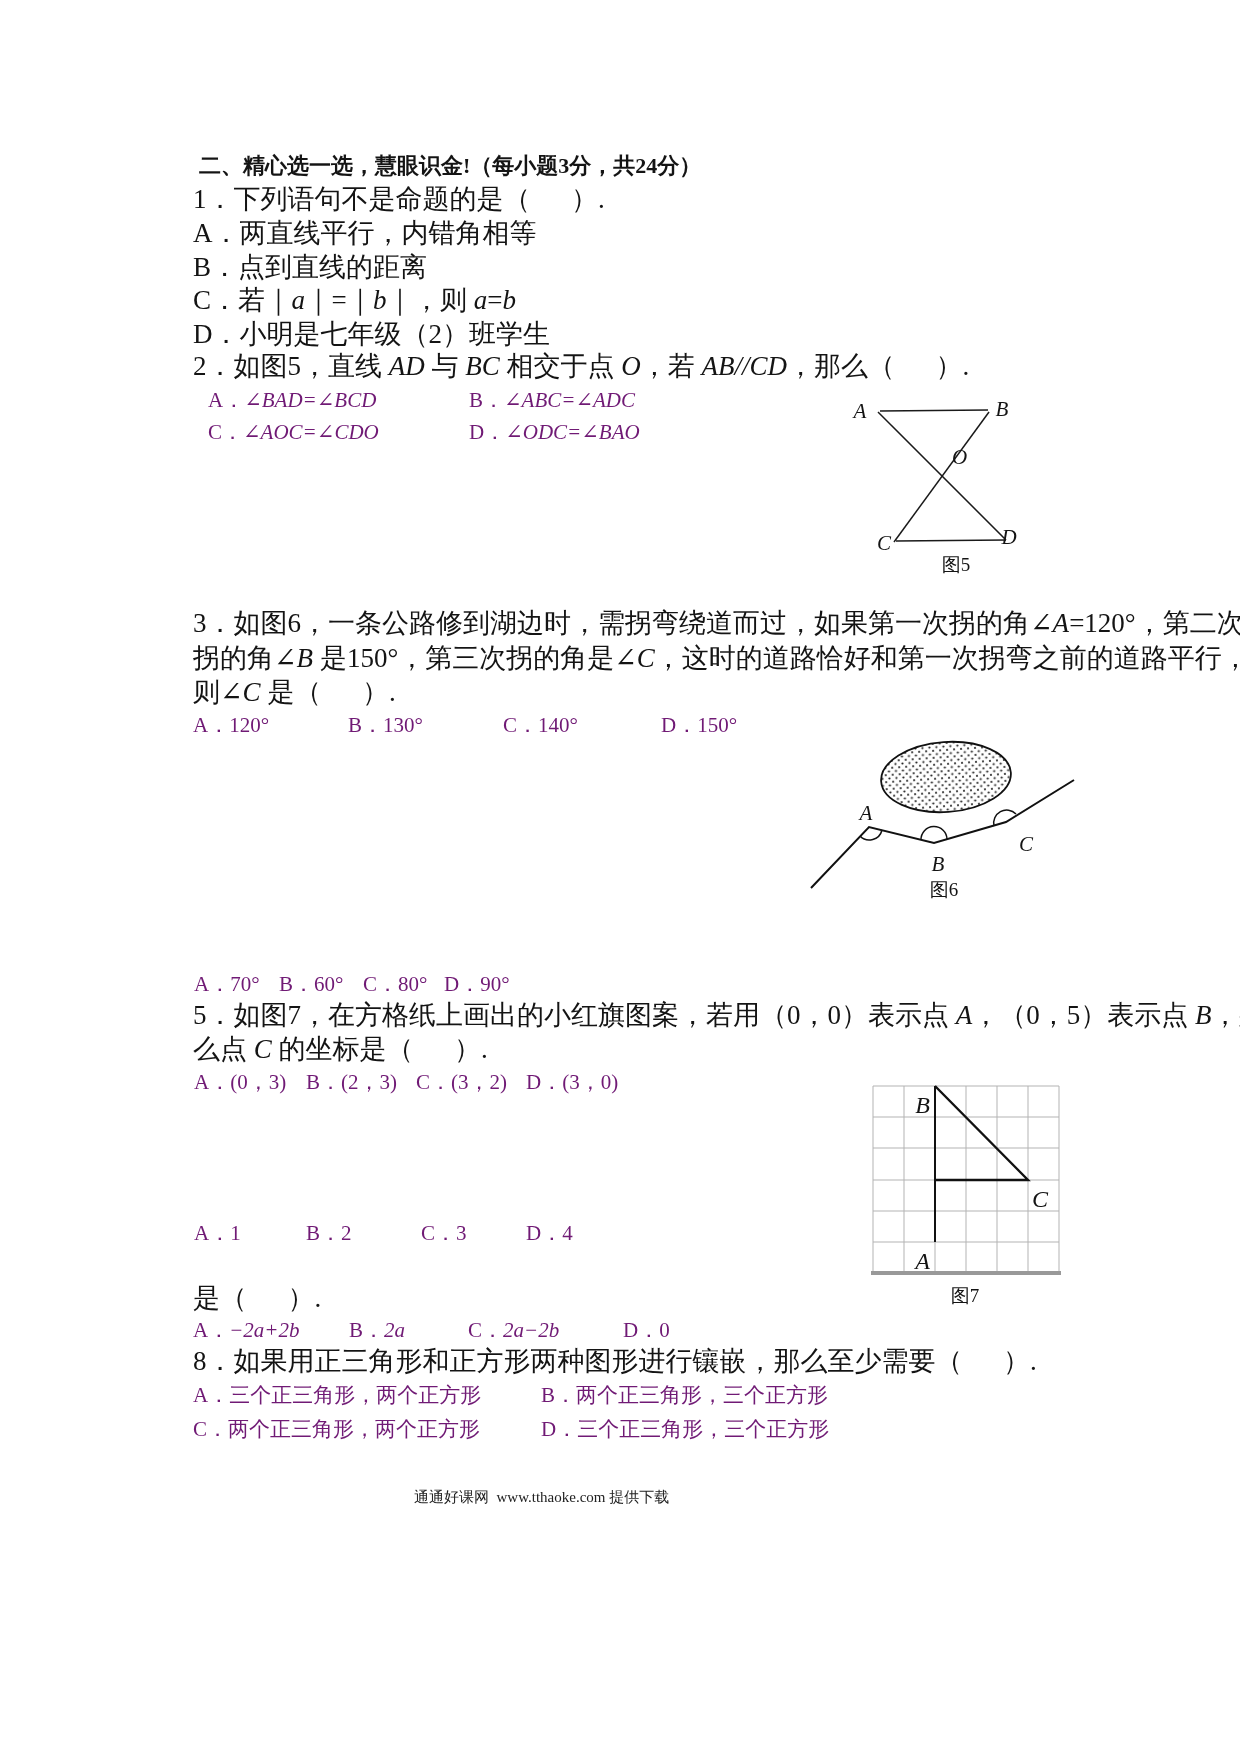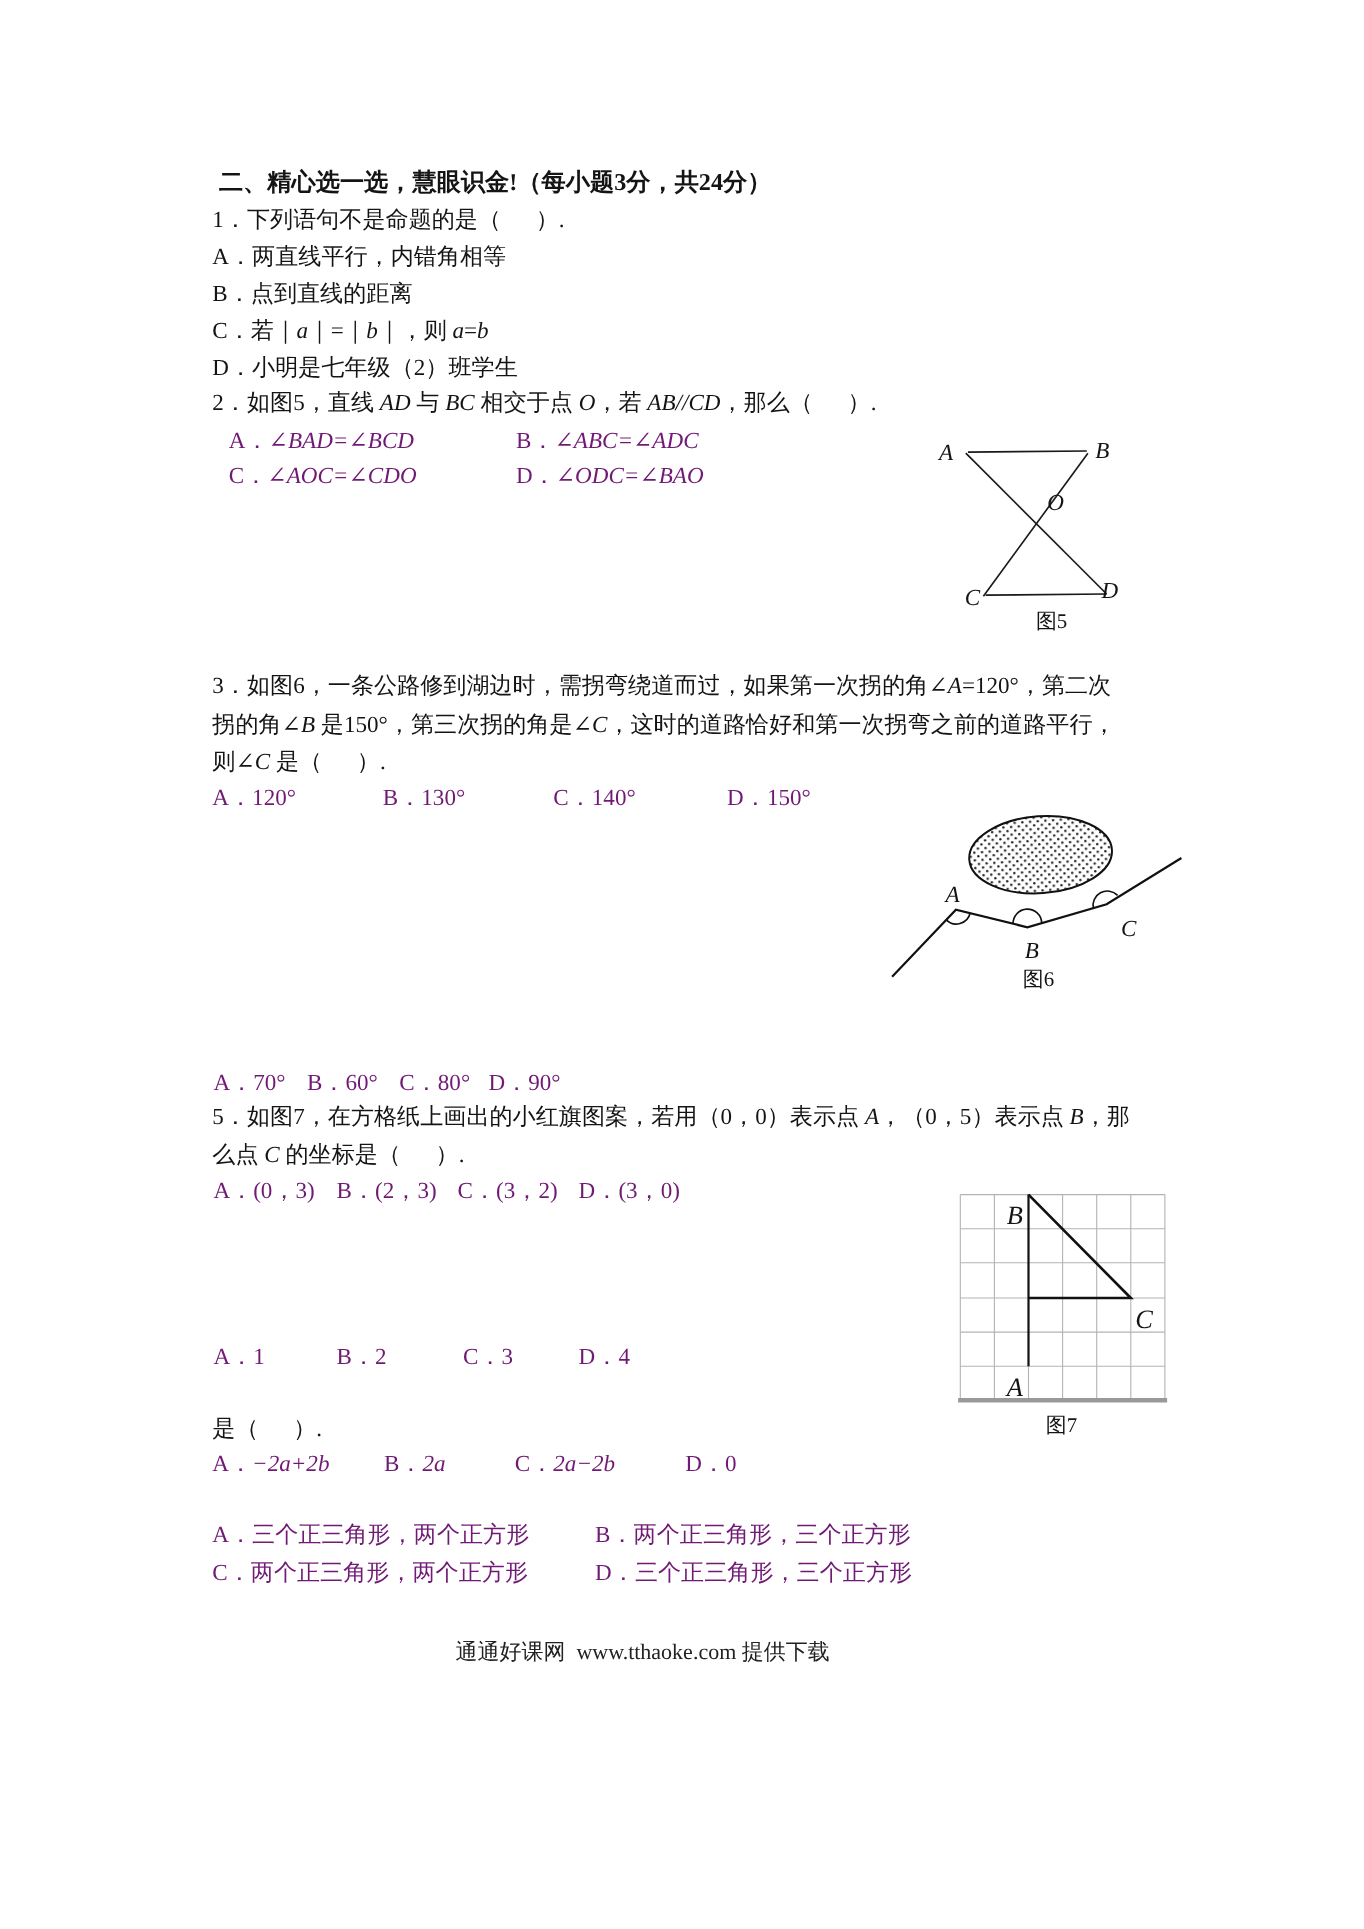--- a/index.html
+++ b/index.html
@@ -3,33 +3,33 @@
 <meta charset="utf-8">
 <style>
   html,body { margin:0; padding:0; }
   body {
     width:1240px; height:1754px; background:#ffffff; position:relative;
     font-family:"Liberation Serif","DejaVu Serif",serif; color:#141414;
     overflow:hidden;
   }
   .page { position:absolute; left:16px; top:0; width:1240px; height:1754px; }
   .line {
-    position:absolute; left:177px; font-size:21px; line-height:27px;
+    position:absolute; left:177px; font-size:27px; line-height:27px;
     white-space:pre; color:#141414;
   }
   .hdr { font-weight:bold; font-size:22px; left:183px; }
   .opt { position:absolute; font-size:21px; white-space:pre; color:#701a75; }
   .it  { font-style:italic; }
   .fig { position:absolute; }
   .fig text {
     font-family:"Liberation Serif","DejaVu Serif",serif;
     font-style:italic; fill:#141414;
   }
   .fig text.cap { font-style:normal; font-size:19px; }
-  .footer { position:absolute; left:398px; top:1488px; font-size:20px; white-space:pre; color:#222; }
+  .footer { position:absolute; left:398px; top:1488px; font-size:15px; white-space:pre; color:#222; }
 </style>
 </head>
 <body>
 
 <div class="page">
 
   <div class="line hdr" style="top:152px">二、精心选一选，慧眼识金!（每小题3分，共24分）</div>
 
   <div class="line" style="top:186px"><span>1．下列语句不是命题的是（      ）.</span></div>
   <div class="line" style="top:220px"><span>A．两直线平行，内错角相等</span></div>
@@ -128,19 +128,20 @@
   <span class="opt" style="left:290px;top:1219px"><span>B．2</span></span>
   <span class="opt" style="left:405px;top:1219px"><span>C．3</span></span>
   <span class="opt" style="left:510px;top:1219px"><span>D．4</span></span>
 
   <div class="line" style="top:1285px"><span>是（      ）.</span></div>
   <span class="opt" style="left:177px;top:1316px"><span>A．</span><span class="it">−2a+2b</span></span>
   <span class="opt" style="left:333px;top:1316px"><span>B．</span><span class="it">2a</span></span>
   <span class="opt" style="left:452px;top:1316px"><span>C．</span><span class="it">2a−2b</span></span>
   <span class="opt" style="left:607px;top:1316px"><span>D．</span><span>0</span></span>
 
+  <div class="line" style="top:1348px"><span>8．如果用正三角形和正方形两种图形进行镶嵌，那么至少需要（      ）.</span></div>
   <span class="opt" style="left:177px;top:1381px"><span>A．三个正三角形，两个正方形</span></span>
   <span class="opt" style="left:525px;top:1381px"><span>B．两个正三角形，三个正方形</span></span>
   <span class="opt" style="left:177px;top:1415px"><span>C．两个正三角形，两个正方形</span></span>
   <span class="opt" style="left:525px;top:1415px"><span>D．三个正三角形，三个正方形</span></span>
 
   <div class="footer">通通好课网  www.tthaoke.com 提供下载</div>
 </div>
 
 </body></html>

